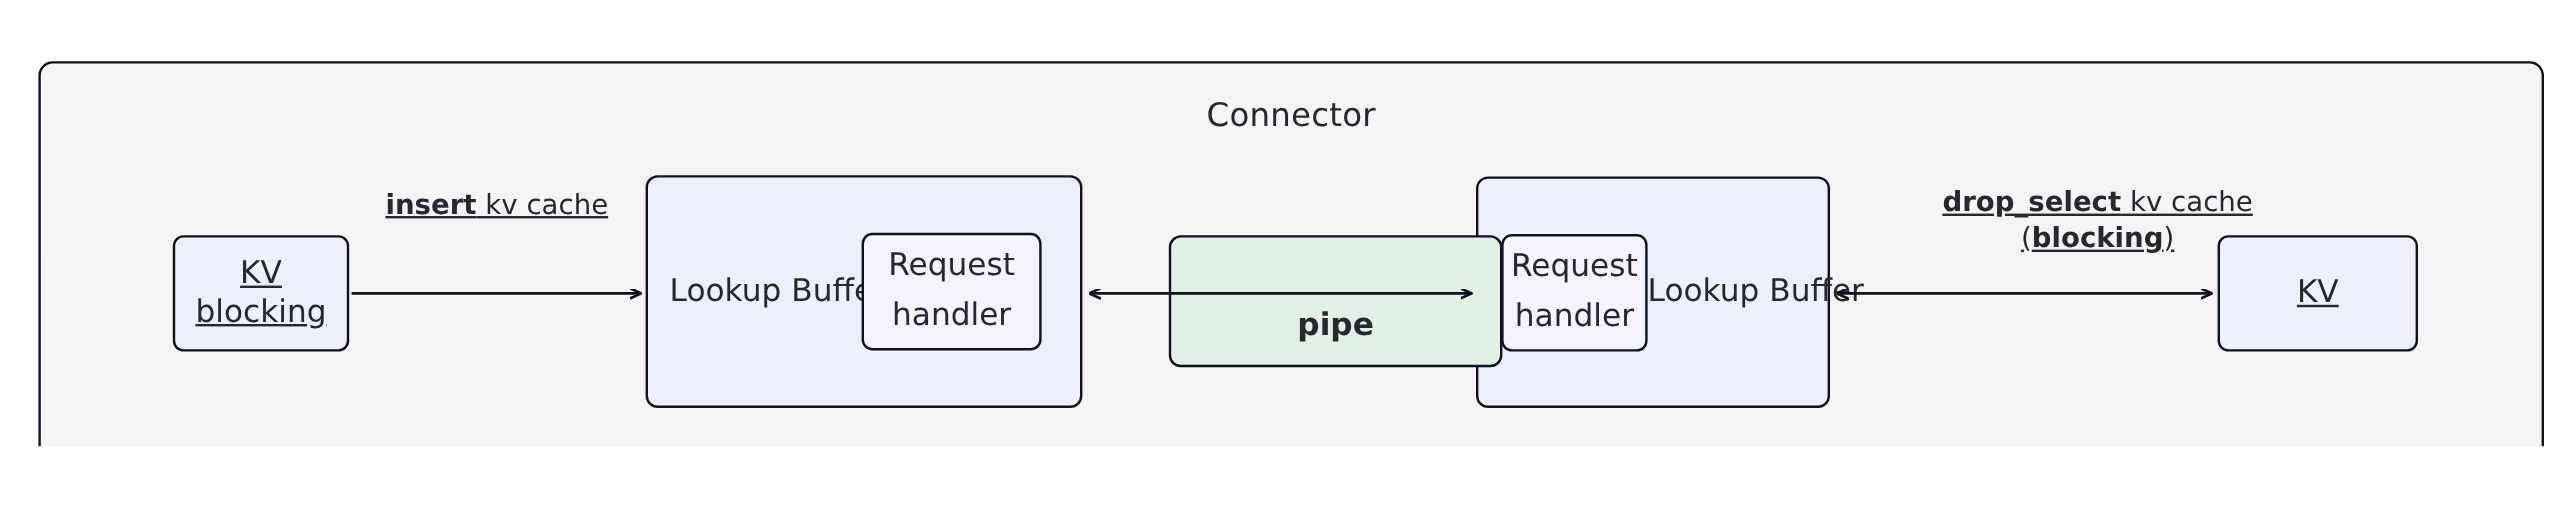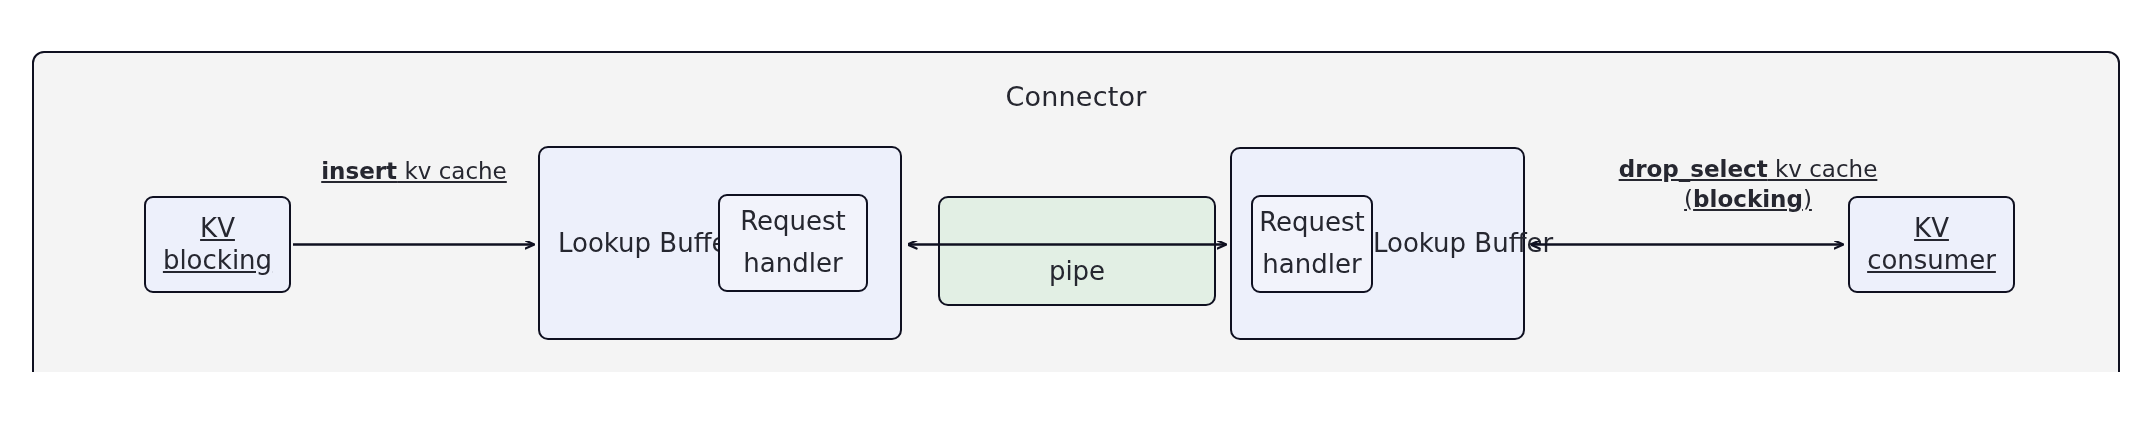--- a/index.html
+++ b/index.html
@@ -125,29 +125,30 @@
     font-size: 26px;
     line-height: 1.22;
     text-align: center;
     color: #262730;
     gap: 10px;
   }
 
   
   #pipe-box {
     position: absolute;
-    left: 938px;
+    left: 974px;
     top: 196px;
     width: 278px;
     height: 110px;
     box-sizing: border-box;
     border: 2.5px solid #0f1020;
     border-radius: 10px;
     background: #e2efe4;
     z-index: 1;
+    font-weight: bold;
   }
   #pipe-label {
     position: absolute;
     left: 0;
     top: 58px;
     width: 100%;
     text-align: center;
     font-size: 26px;
     color: #262730;
   }
@@ -221,21 +222,20 @@
       <span class="line">handler</span>
     </div>
     <div class="lb-label">
       <span class="line">Lookup</span>
       <span class="line">Buffer</span>
     </div>
   </div>
 
   <div class="node" id="kv-consumer">
     <span class="line">KV</span>
-    <span class="line">consumer</span>
   </div>
 
   <div class="edge-label" id="label-insert">
     <div>
       <b>insert</b><span> kv cache</span>
     </div>
   </div>
 
   <div class="edge-label" id="label-drop-select">
     <div>

